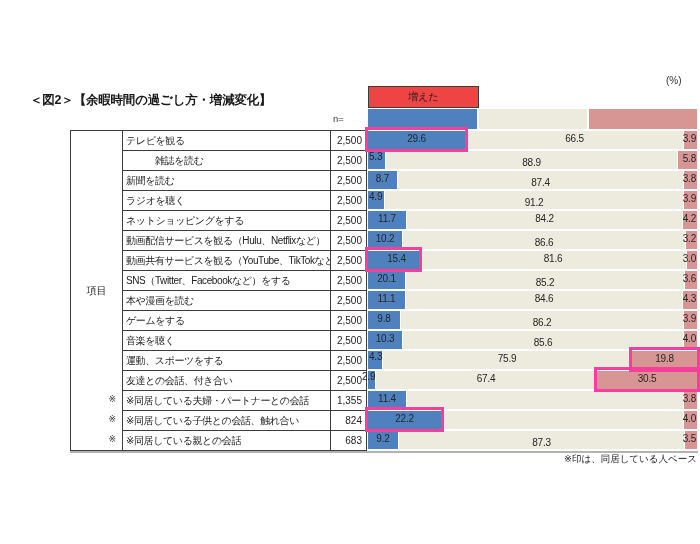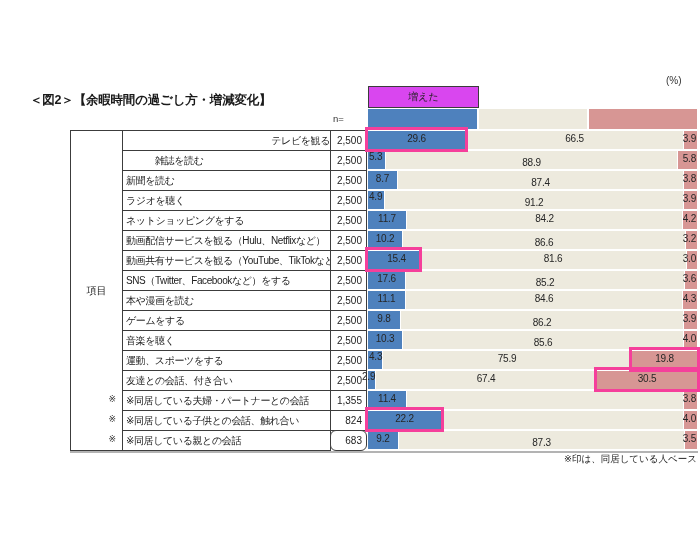--- a/index.html
+++ b/index.html
@@ -5,21 +5,21 @@
   html,body{margin:0;padding:0;background:#ffffff;}
   #stage{
     position:relative;width:700px;height:544px;background:#ffffff;overflow:hidden;
     font-family:"Liberation Sans","DejaVu Sans",sans-serif;color:#1a1a1a;
   }
   .abs{position:absolute;}
   #title{left:30px;top:92px;font-size:12.5px;font-weight:700;letter-spacing:-0.2px;}
   #pct{left:666px;top:75px;font-size:10px;color:#333;}
   #nlabel{left:333px;top:113px;font-size:9.5px;color:#333;}
   .legend-cell{
-    top:86px;height:22px;border:1px solid #3c3c3c;background:#d946ef;box-sizing:border-box;
+    top:86px;height:22px;border:1px solid #3c3c3c;background:#ef4444;box-sizing:border-box;
     font-size:10px;display:flex;align-items:center;justify-content:center;color:#222;
   }
   .strip{top:109px;height:20px;}
   #itemcol{
     left:70px;top:130px;width:53px;height:321px;border:1px solid #3c3c3c;box-sizing:border-box;
     display:flex;align-items:center;justify-content:center;font-size:10px;color:#222;background:#fff;
   }
   .flagmark{left:70px;width:46px;font-size:9px;color:#333;text-align:right;}
   .cell{
     box-sizing:border-box;border:1px solid #3c3c3c;background:#fff;
@@ -48,21 +48,21 @@
 
   <div class="abs strip" id="strip-inc" style="left: 368px; width: 109px; background: rgb(78, 129, 189);"></div>
   <div class="abs strip" id="strip-mid" style="left: 479px; width: 108px; background: rgb(237, 234, 222);"></div>
   <div class="abs strip" id="strip-dec" style="left: 589px; width: 108px; background: rgb(215, 150, 148);"></div>
 
   <div id="itemcol" class="abs">
     <span>項目</span>
   </div>
 
   <div id="rows-host">
-      <div class="abs cell label-cell" style="top: 130px; text-align: right;">テレビを観る</div>
+      <div class="abs cell label-cell" style="top: 130px;">テレビを観る</div>
       <div class="abs cell n-cell" style="top: 130px;">2,500</div>
       <div class="abs bar-row" style="top: 130px;">
         <div class="seg" style="left: 0px; width: 97px; background: rgb(78, 129, 189);"></div>
         <div class="seg" style="left: 98px; width: 217px; background: rgb(237, 234, 222);"></div>
         <div class="seg" style="left: 316px; width: 13px; background: rgb(215, 150, 148);"></div>
         <span class="val" style="left: 0px; width: 97px; top: 3px; text-align: center;">29.6</span>
         <span class="val" style="left: 98px; width: 217px; top: 3px; text-align: center;">66.5</span>
         <span class="val" style="right: 1px; top: 3px;">3.9</span>
         <div class="hl" style="top: -3px; height: 25px; left: -3px; width: 103px;"></div>
       </div>
@@ -126,21 +126,21 @@
         <span class="val" style="left: 52px; width: 266px; top: 3px; text-align: center;">81.6</span>
         <span class="val" style="right: 1px; top: 3px;">3.0</span>
         <div class="hl" style="top: -3px; height: 25px; left: -3px; width: 57px;"></div>
       </div>
       <div class="abs cell label-cell" style="top: 270px;">SNS（Twitter、Facebookなど）をする</div>
       <div class="abs cell n-cell" style="top: 270px;">2,500</div>
       <div class="abs bar-row" style="top: 270px;">
         <div class="seg" style="left: 0px; width: 37px; background: rgb(78, 129, 189);"></div>
         <div class="seg" style="left: 38px; width: 278px; background: rgb(237, 234, 222);"></div>
         <div class="seg" style="left: 317px; width: 12px; background: rgb(215, 150, 148);"></div>
-        <span class="val" style="left: 0px; width: 37px; top: 3px; text-align: center;">17.6</span>
+        <span class="val" style="left: 0px; width: 37px; top: 3px; text-align: center;">20.1</span>
         <span class="val" style="left: 38px; width: 278px; top: 7px; text-align: center;">85.2</span>
         <span class="val" style="right: 1px; top: 3px;">3.6</span>
       </div>
       <div class="abs cell label-cell" style="top: 290px;">本や漫画を読む</div>
       <div class="abs cell n-cell" style="top: 290px;">2,500</div>
       <div class="abs bar-row" style="top: 290px;">
         <div class="seg" style="left: 0px; width: 37px; background: rgb(78, 129, 189);"></div>
         <div class="seg" style="left: 38px; width: 276px; background: rgb(237, 234, 222);"></div>
         <div class="seg" style="left: 315px; width: 14px; background: rgb(215, 150, 148);"></div>
         <span class="val" style="left: 0px; width: 37px; top: 3px; text-align: center;">11.1</span>
@@ -205,21 +205,21 @@
       <div class="abs bar-row" style="top: 410px;">
         <div class="seg" style="left: 0px; width: 73px; background: rgb(78, 129, 189);"></div>
         <div class="seg" style="left: 74px; width: 241px; background: rgb(237, 234, 222);"></div>
         <div class="seg" style="left: 316px; width: 13px; background: rgb(215, 150, 148);"></div>
         <span class="val" style="left: 0px; width: 73px; top: 3px; text-align: center;">22.2</span>
         <span class="val" style="right: 1px; top: 3px;">4.0</span>
         <div class="hl" style="top: -3px; height: 25px; left: -3px; width: 79px;"></div>
       </div>
       <div class="abs flagmark" style="top: 434px;">※</div>
       <div class="abs cell label-cell" style="top: 430px;">※同居している親との会話</div>
-      <div class="abs cell n-cell" style="top: 430px; border-radius: 6px;">683</div>
+      <div class="abs cell n-cell" style="top: 430px;">683</div>
       <div class="abs bar-row" style="top: 430px;">
         <div class="seg" style="left: 0px; width: 30px; background: rgb(78, 129, 189);"></div>
         <div class="seg" style="left: 31px; width: 285px; background: rgb(237, 234, 222);"></div>
         <div class="seg" style="left: 317px; width: 12px; background: rgb(215, 150, 148);"></div>
         <span class="val" style="left: 0px; width: 30px; top: 3px; text-align: center;">9.2</span>
         <span class="val" style="left: 31px; width: 285px; top: 7px; text-align: center;">87.3</span>
         <span class="val" style="right: 1px; top: 3px;">3.5</span>
       </div>
     </div>
 

